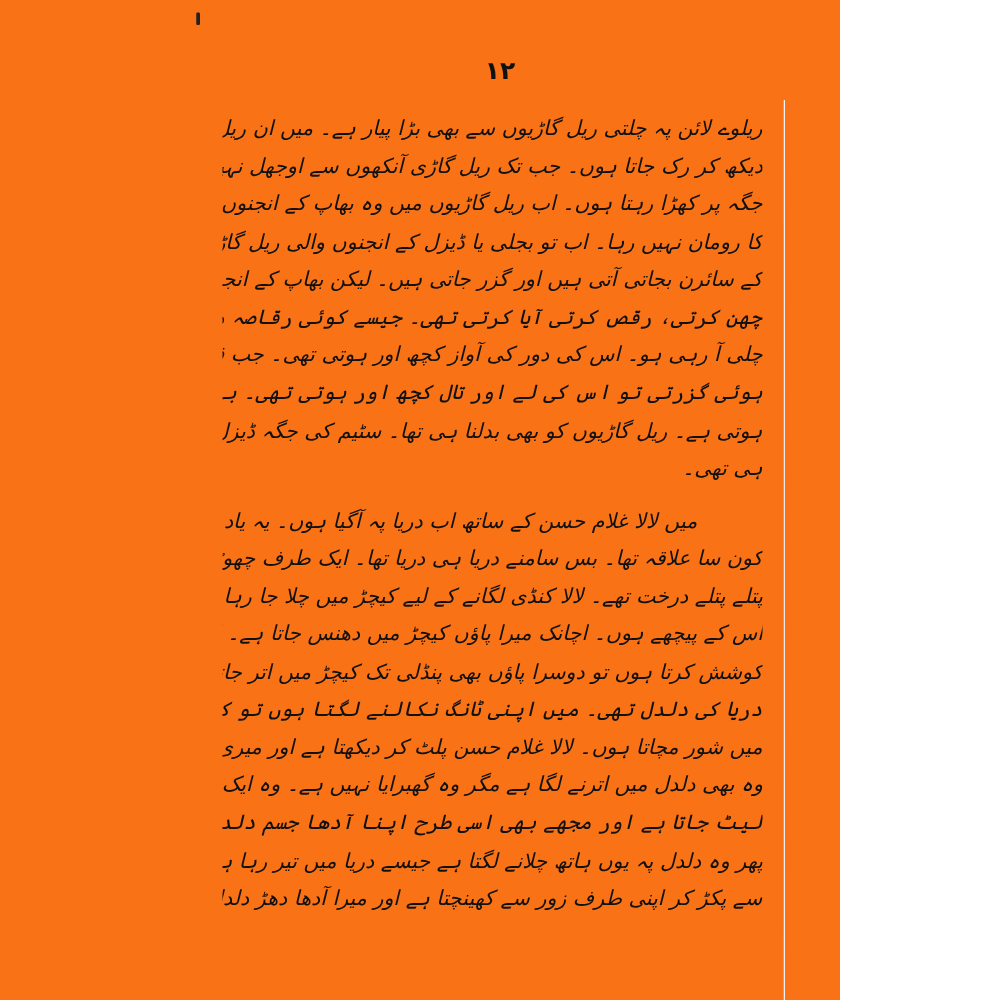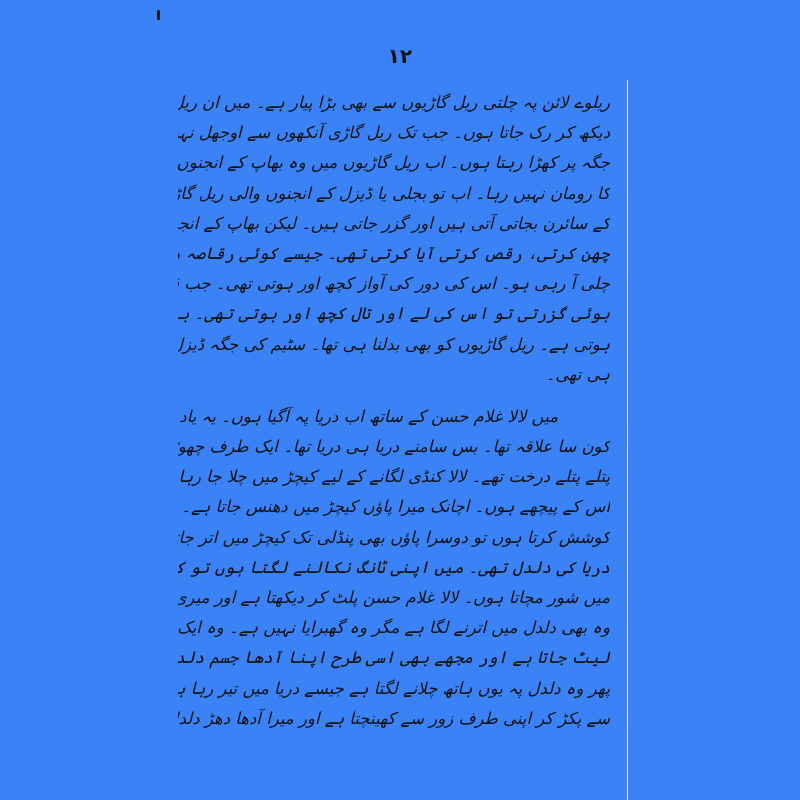--- a/index.html
+++ b/index.html
@@ -1,18 +1,18 @@
 <!DOCTYPE html>
 <html><head>
 <meta charset="utf-8">
 <style>
   html, body { margin:0; padding:0; background:#ffffff; }
   body { width:800px; height:800px; position:relative; overflow:hidden;
          font-family:"DejaVu Sans", sans-serif; color:#111; }
-  .page { position:absolute; left:0; top:0; width:800px; height:800px; background:#3b82f6; }
+  .page { position:absolute; left:0; top:0; width:672px; height:800px; background:#f97316; }
   .corner-mark { position:absolute; left:157px; top:10px; width:3px; height:10px;
                  background:#222; border-radius:1px; }
   .page-edge { position:absolute; left:627px; top:80px; width:1px; height:720px;
                background:linear-gradient(#f4f4f4,#e6e6e6,#f2f2f2); }
   .page-number { position:absolute; left:0; width:800px; top:44px; text-align:center;
                  font-size:20px; font-weight:bold; letter-spacing:1px; }
   .text-block { position:absolute; left:178px; top:88px; width:432px; direction:rtl; }
   .line { height:30.2px; line-height:30px; font-size:16.5px; font-style:italic;
           white-space:nowrap; text-align:justify; text-align-last:justify; overflow:hidden; }
   .line.last { text-align-last:right;font-style:italic; }

